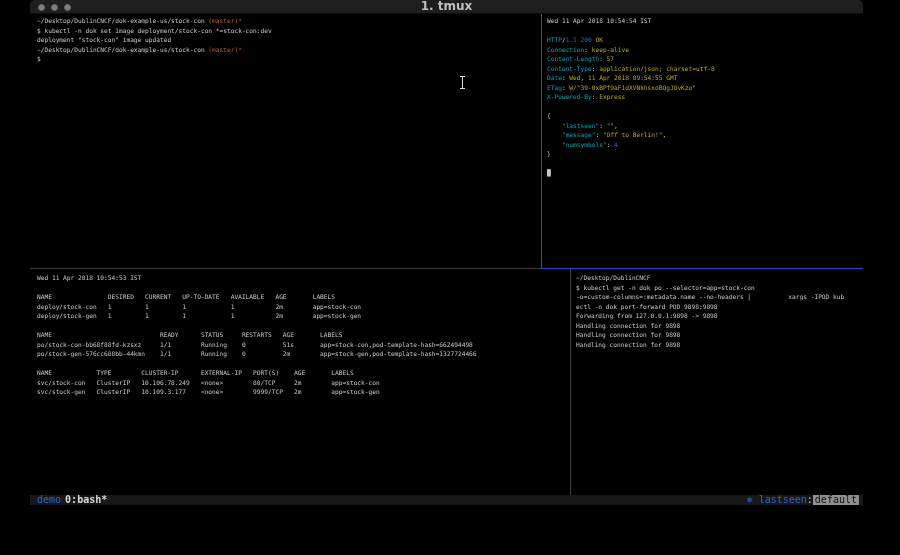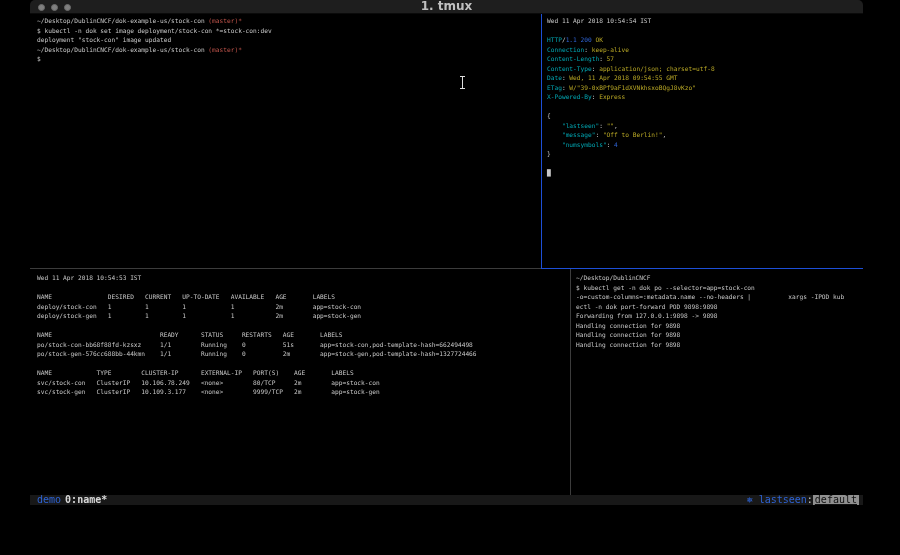--- a/index.html
+++ b/index.html
@@ -47,21 +47,21 @@
   .ibeam { position:absolute; left:430px; top:62px; width:5px; height:13px; }
   .ibeam::before { content:""; position:absolute; left:2px; top:1px; bottom:1px; width:1px; background:#dcdcdc; }
   .ibeam::after  { content:""; position:absolute; left:0; right:0; top:0; height:1px; background:#dcdcdc; box-shadow:0 12px 0 #dcdcdc; }
   .statusbar {
     flex:0 0 10px; height:10px; background:#181818; display:flex; align-items:center;
     font-size:10px; line-height:10px; color:#c8c8c8; padding:0 4px 0 7px; white-space:pre;
   }
   .statusbar .blue { color:#2e63d4; }
   .statusbar .wlabel { color:#d8d8d8; font-weight:bold; margin-left:4px; }
   .statusbar .spacer { flex:1 1 auto; }
-  .statusbar .badge { background:#909090; color:#101010; padding:0 2px;text-decoration:underline; }
+  .statusbar .badge { background:#909090; color:#101010; padding:0 2px; }
 </style>
 </head>
 <body>
 
 <div class="screen">
   <div class="window">
 
     <div class="titlebar">
       <div class="lights">
         <span class="light"></span>
@@ -78,21 +78,21 @@
       <div class="hb-left"></div>
       <div class="hb-right"></div>
       <div class="pane pane-bl"><div class="tline"><span>Wed 11 Apr 2018 10:54:53 IST</span></div><div class="tline">&nbsp;</div><div class="tline"><span>NAME               DESIRED   CURRENT   UP-TO-DATE   AVAILABLE   AGE       LABELS</span></div><div class="tline"><span>deploy/stock-con   1         1         1            1           2m        app=stock-con</span></div><div class="tline"><span>deploy/stock-gen   1         1         1            1           2m        app=stock-gen</span></div><div class="tline">&nbsp;</div><div class="tline"><span>NAME                             READY      STATUS     RESTARTS   AGE       LABELS</span></div><div class="tline"><span>po/stock-con-bb68f88fd-kzsxz     1/1        Running    0          51s       app=stock-con,pod-template-hash=662494498</span></div><div class="tline"><span>po/stock-gen-576cc688bb-44kmn    1/1        Running    0          2m        app=stock-gen,pod-template-hash=1327724466</span></div><div class="tline">&nbsp;</div><div class="tline"><span>NAME            TYPE        CLUSTER-IP      EXTERNAL-IP   PORT(S)    AGE       LABELS</span></div><div class="tline"><span>svc/stock-con   ClusterIP   10.106.78.249   &lt;none&gt;        80/TCP     2m        app=stock-con</span></div><div class="tline"><span>svc/stock-gen   ClusterIP   10.109.3.177    &lt;none&gt;        9999/TCP   2m        app=stock-gen</span></div></div>
       <div class="vb-bottom"></div>
       <div class="pane pane-br"><div class="tline"><span>~/Desktop/DublinCNCF</span></div><div class="tline"><span>$ kubectl get -n dok po --selector=app=stock-con</span></div><div class="tline"><span>-o=custom-columns=:metadata.name --no-headers |          xargs -IPOD kub</span></div><div class="tline"><span>ectl -n dok port-forward POD 9898:9898</span></div><div class="tline"><span>Forwarding from 127.0.0.1:9898 -&gt; 9898</span></div><div class="tline"><span>Handling connection for 9898</span></div><div class="tline"><span>Handling connection for 9898</span></div><div class="tline"><span>Handling connection for 9898</span></div></div>
       <div class="ibeam"></div>
     </div>
 
     <div class="statusbar">
       <span class="blue">demo</span>
-      <span class="wlabel">0:name*</span>
+      <span class="wlabel">0:bash*</span>
       <span class="spacer"></span>
       <span class="blue">⎈ </span>
       <span class="blue">lastseen</span>
       <span>:</span>
       <span class="badge">default</span>
     </div>
 
   </div>
 </div>
 

